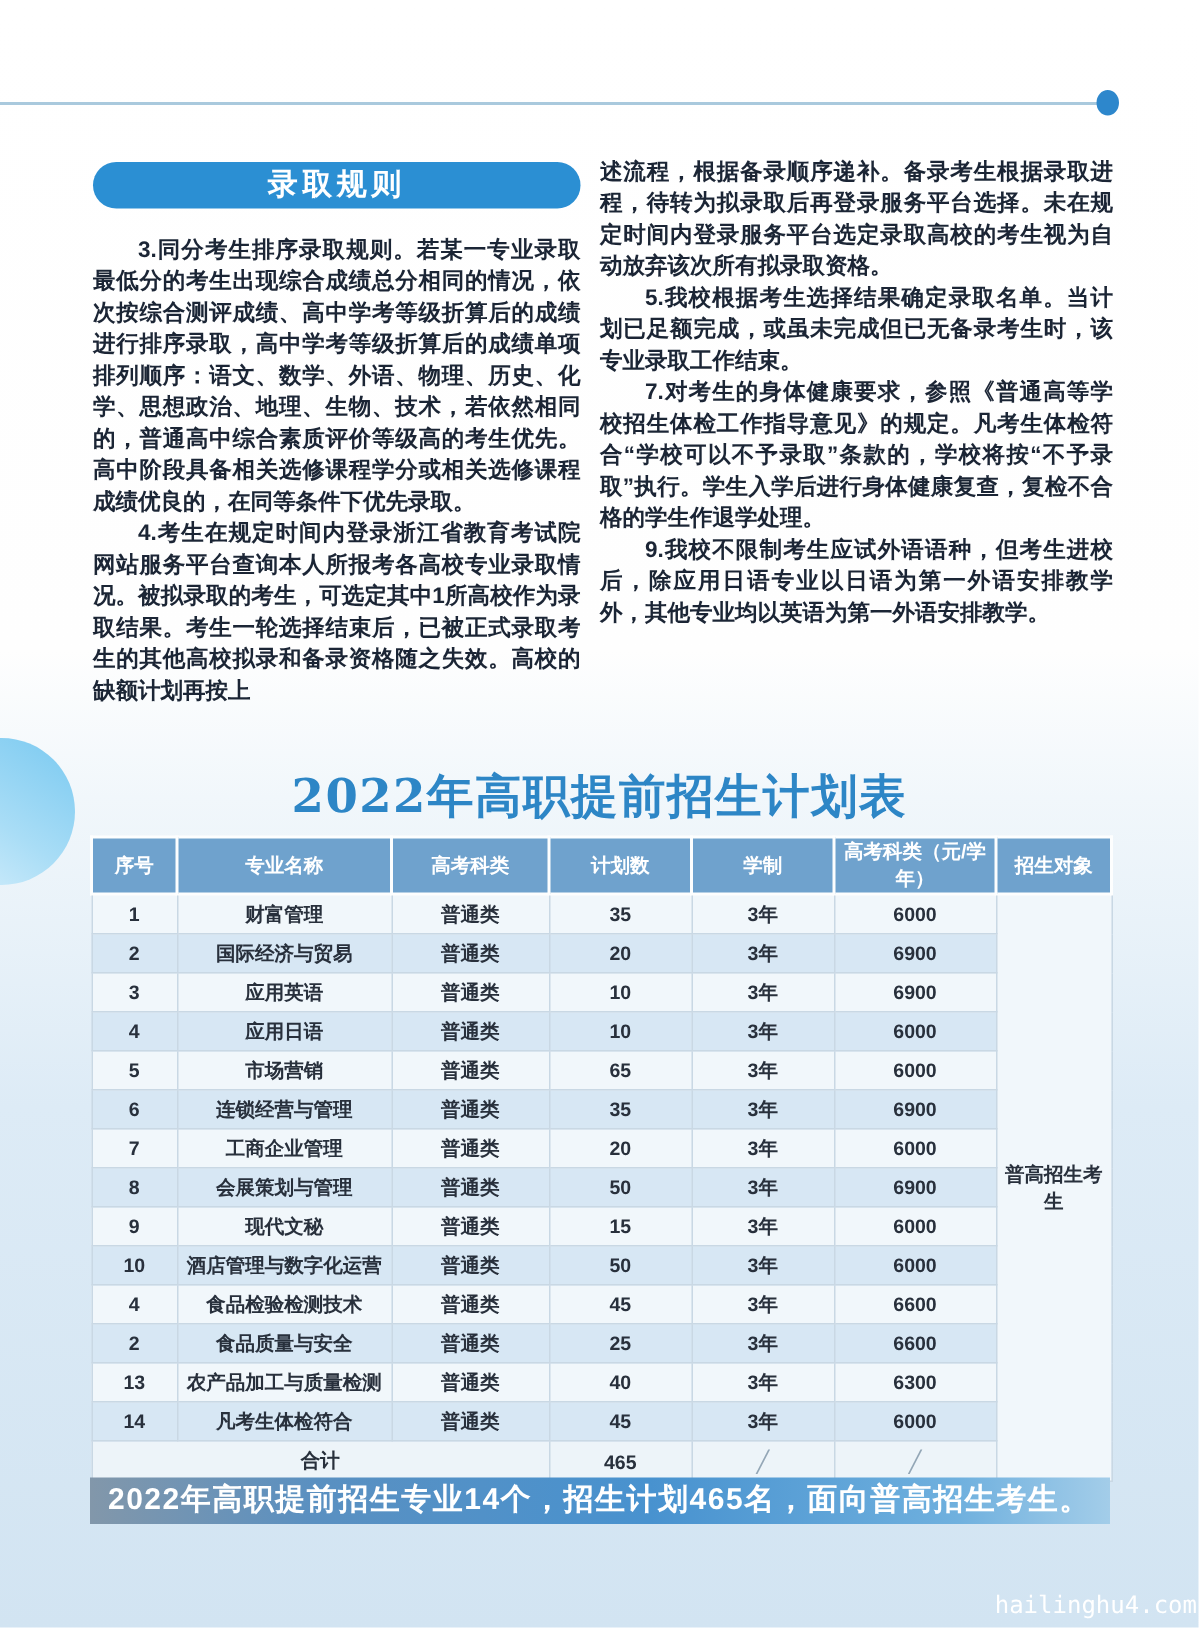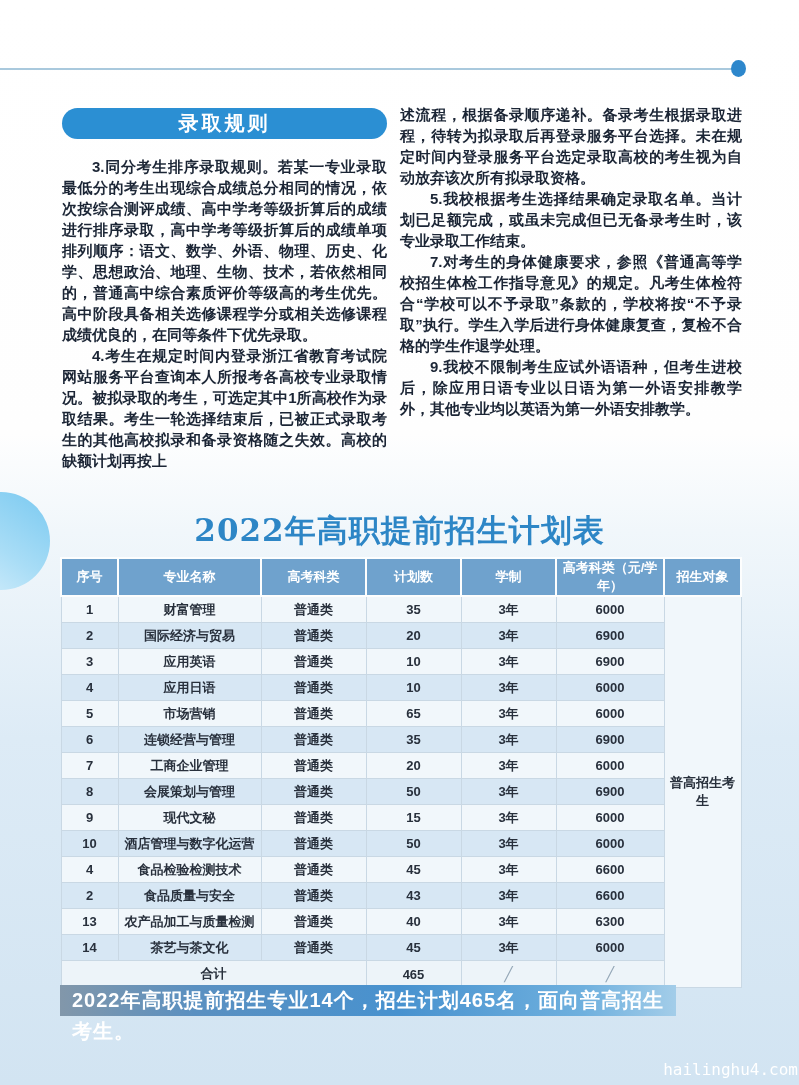--- a/index.html
+++ b/index.html
@@ -30,21 +30,21 @@
   table.plan th{background:#6fa2cd;color:#fff;font-size:13px;font-weight:bold;height:32px;
     border:2px solid #fdfefe;padding:0;}
   table.plan td{height:25px;font-size:13px;font-weight:600;text-align:center;color:#28303c;
     border:1px solid #c9d8e4;padding:0;}
   tr.odd td{background:#f1f7fb;}
   tr.even td{background:#d7e7f4;}
   tr.total-row td{background:#edf4f9;height:26px;}
   td.audience{background:#edf4fa;font-size:12px;font-weight:bold;color:#1e2836;}
   .slash{color:#93a6b6;font-size:14px;font-weight:normal;}
   
-  .banner{position:absolute;left:60px;top:985px;width:616px;height:31px;box-sizing:border-box;
+  .banner{position:absolute;left:60px;top:985px;width:680px;height:31px;box-sizing:border-box;
     background:linear-gradient(90deg,#8297aa 0%,#5a90c1 22%,#4892cf 55%,#6fb0de 85%,#a3cde9 100%);
     color:#fff;font-size:20px;font-weight:bold;line-height:31px;padding-left:12px;letter-spacing:1px;}
   .watermark{position:absolute;right:1px;bottom:6px;color:#ffffff;
     font-family:"DejaVu Sans Mono","Liberation Mono",monospace;font-size:16px;text-align:right;}
 </style>
 </head>
 <body>
 
 <div class="page">
 
@@ -175,35 +175,35 @@
         <td>食品检验检测技术</td>
         <td>普通类</td>
         <td>45</td>
         <td>3年</td>
         <td>6600</td>
       </tr>
       <tr class="even">
         <td>2</td>
         <td>食品质量与安全</td>
         <td>普通类</td>
-        <td>43</td>
+        <td>25</td>
         <td>3年</td>
         <td>6600</td>
       </tr>
       <tr class="odd">
         <td>13</td>
         <td>农产品加工与质量检测</td>
         <td>普通类</td>
         <td>40</td>
         <td>3年</td>
         <td>6300</td>
       </tr>
       <tr class="even">
         <td>14</td>
-        <td>茶艺与茶文化</td>
+        <td>凡考生体检符合</td>
         <td>普通类</td>
         <td>45</td>
         <td>3年</td>
         <td>6000</td>
       </tr>
       <tr class="total-row">
         <td colspan="3">合计</td>
         <td>465</td>
         <td><span class="slash">╱</span></td>
         <td><span class="slash">╱</span></td>

